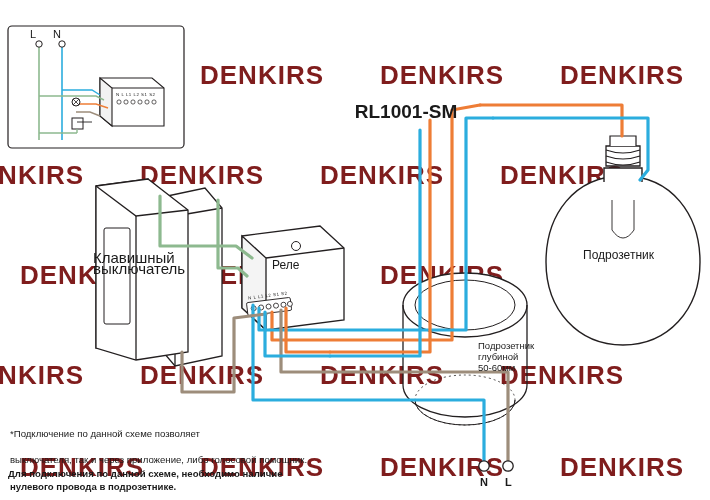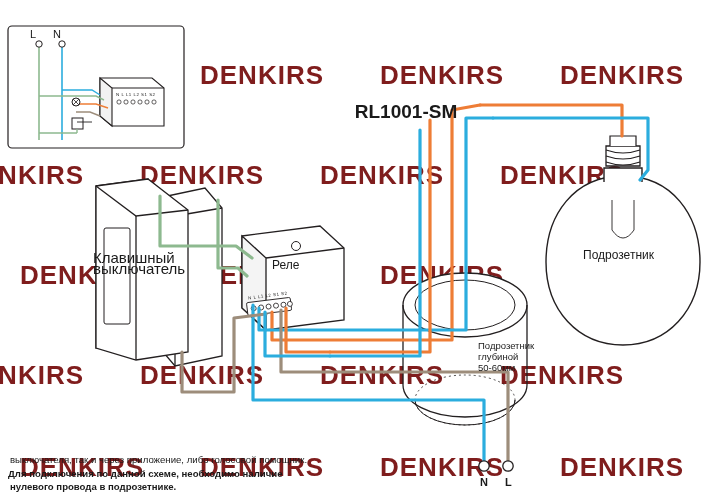--- a/index.html
+++ b/index.html
@@ -260,17 +260,18 @@
 
   <div class="txt lbl-lamp" style="left:583px; top:248px;">Подрозетник</div>
 
   <div class="txt lbl-box" style="left:478px; top:340px;">Подрозетник
 глубиной
 50-60мм</div>
 
   <div class="txt term-label" style="left:480px; top:476px;">N</div>
   <div class="txt term-label" style="left:505px; top:476px;">L</div>
 
+  <div class="txt note" style="left:10px; top:428px;">*Подключение по данной схеме позволяет</div>
   <div class="txt note" style="left:10px; top:454px;">выключателя, так и через приложение, либо голосовой помощник.</div>
   <div class="txt note note-bold" style="left:8px; top:468px;">Для подключения по данной схеме, необходимо наличие</div>
   <div class="txt note note-bold" style="left:10px; top:481px;">нулевого провода в подрозетнике.</div>
 
 </div>
 
 </body></html>

